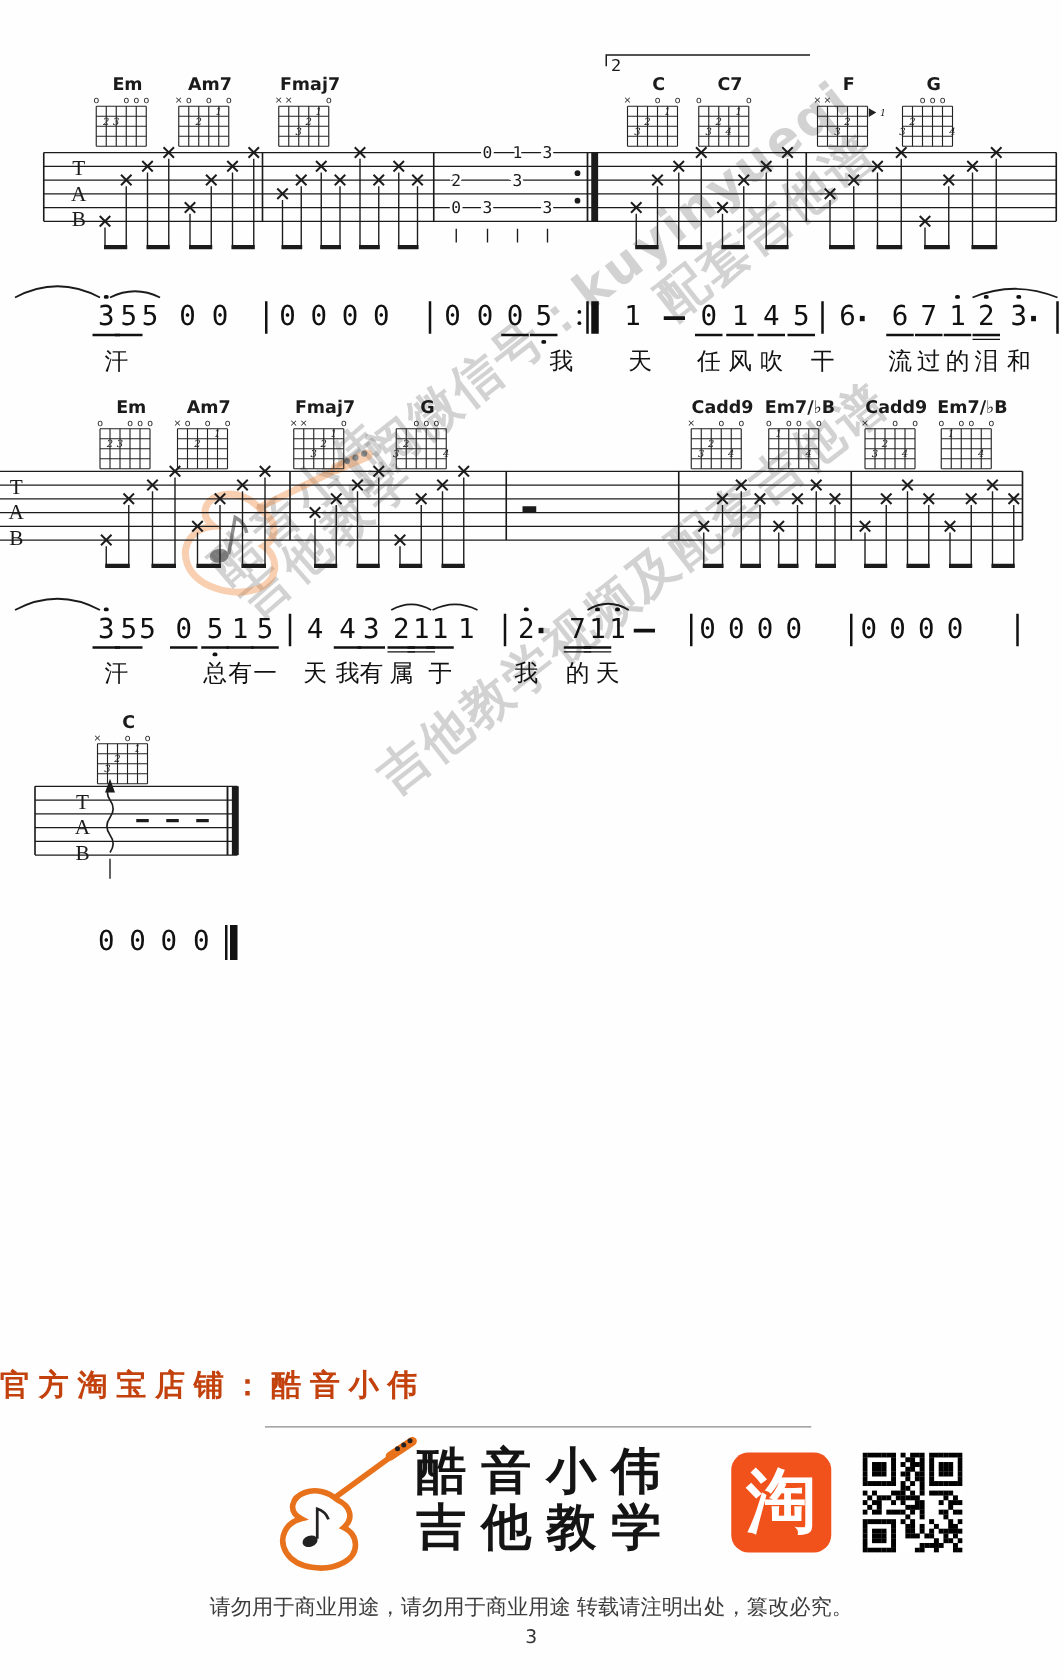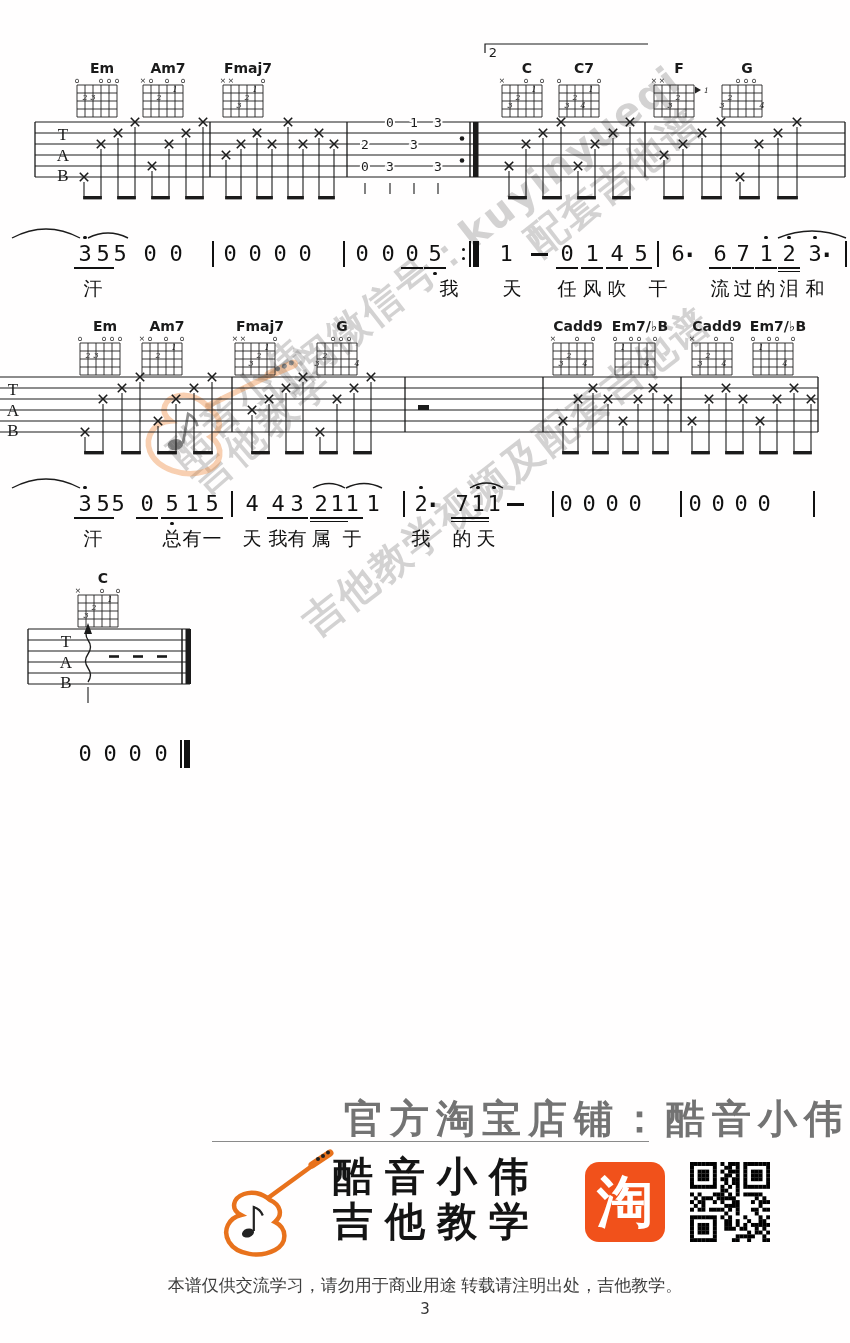--- a/index.html
+++ b/index.html
@@ -23,22 +23,22 @@
   .ul{position:absolute;left:1px;right:1px;height:1.6px;background:#111;}
   .u1{top:25px;}
   .u2{top:28.6px;}
   .nbar{position:absolute;width:1.5px;height:26px;background:#111;}
   .nbar.thick{width:5.5px;}
   .ndot{position:absolute;width:3.2px;height:3.2px;border-radius:50%;background:#111;}
   .ndash{position:absolute;width:17px;height:2.6px;background:#111;}
   .lyric{position:absolute;width:48px;text-align:center;font-size:19px;color:#111;
          font-family:"DejaVu Sans",sans-serif;}
   .branding{position:absolute;inset:0;z-index:3;}
-  .store-line{position:absolute;left:0;right:0;top:1092px;text-align:right;
-      font-family:"Liberation Serif",serif;font-weight:bold;font-size:39px;letter-spacing:7px;color:#737373;}
+  .store-line{position:absolute;left:0;right:0;top:1092px;text-align:left;
+      font-family:"Liberation Serif",serif;font-weight:bold;font-size:24px;letter-spacing:7px;color:#c2410c;}
   .store-underline{position:absolute;left:212px;top:1141px;width:437px;height:1px;background:#8a8a8a;}
   .guitar-logo{position:absolute;left:184px;top:1148px;width:152px;height:112px;}
   .logo-text{position:absolute;left:333px;top:1154px;font-family:"Liberation Serif",serif;
       font-weight:bold;font-size:40px;line-height:45px;letter-spacing:12px;color:#141414;}
   .taobao{position:absolute;left:585px;top:1162px;width:80px;height:80px;background:#f1511b;
       border-radius:14px;display:flex;align-items:center;justify-content:center;}
   .taobao span{color:#fff;font-size:56px;font-weight:bold;font-family:"Liberation Serif",serif;line-height:80px;}
   .qr{position:absolute;left:690px;top:1162px;width:80px;height:80px;}
   .footer-text{position:absolute;left:0;right:0;top:1274px;text-align:center;font-size:17px;color:#3c3c3c;
       font-family:"Liberation Sans",sans-serif;}
@@ -1186,15 +1186,15 @@
           <rect x="72.38095238095238" y="76.19047619047619" width="3.9595238095238092" height="3.9595238095238092" fill="#000"></rect>
           <rect x="76.19047619047619" y="38.095238095238095" width="3.9595238095238092" height="3.9595238095238092" fill="#000"></rect>
           <rect x="76.19047619047619" y="45.71428571428571" width="3.9595238095238092" height="3.9595238095238092" fill="#000"></rect>
           <rect x="76.19047619047619" y="53.33333333333333" width="3.9595238095238092" height="3.9595238095238092" fill="#000"></rect>
           <rect x="76.19047619047619" y="60.95238095238095" width="3.9595238095238092" height="3.9595238095238092" fill="#000"></rect>
           <rect x="76.19047619047619" y="68.57142857142857" width="3.9595238095238092" height="3.9595238095238092" fill="#000"></rect>
           <rect x="76.19047619047619" y="76.19047619047619" width="3.9595238095238092" height="3.9595238095238092" fill="#000"></rect>
         </svg></div>
   </div>
 
-  <div class="footer-text">本谱仅供交流学习，请勿用于商业用途 转载请注明出处，吉他教学。</div>
+  <div class="footer-text">请勿用于商业用途，请勿用于商业用途 转载请注明出处，篡改必究。</div>
   <div class="page-number">3</div>
 </div>
 
 </body></html>

